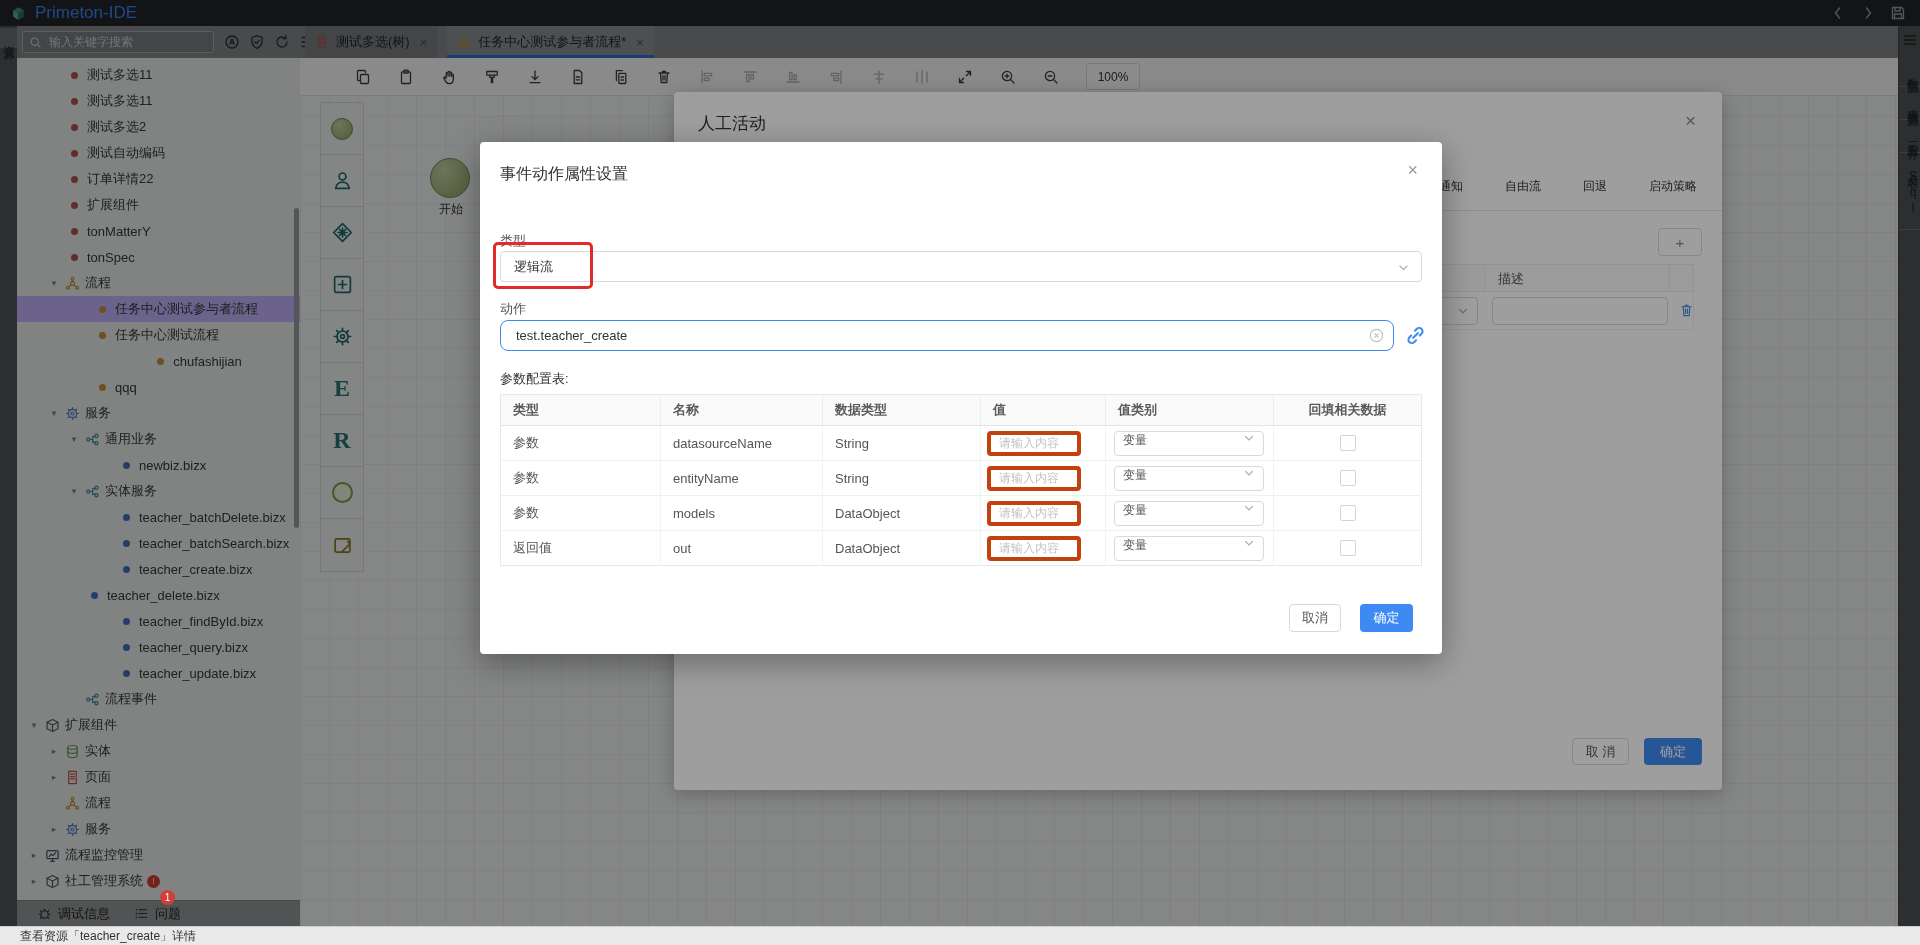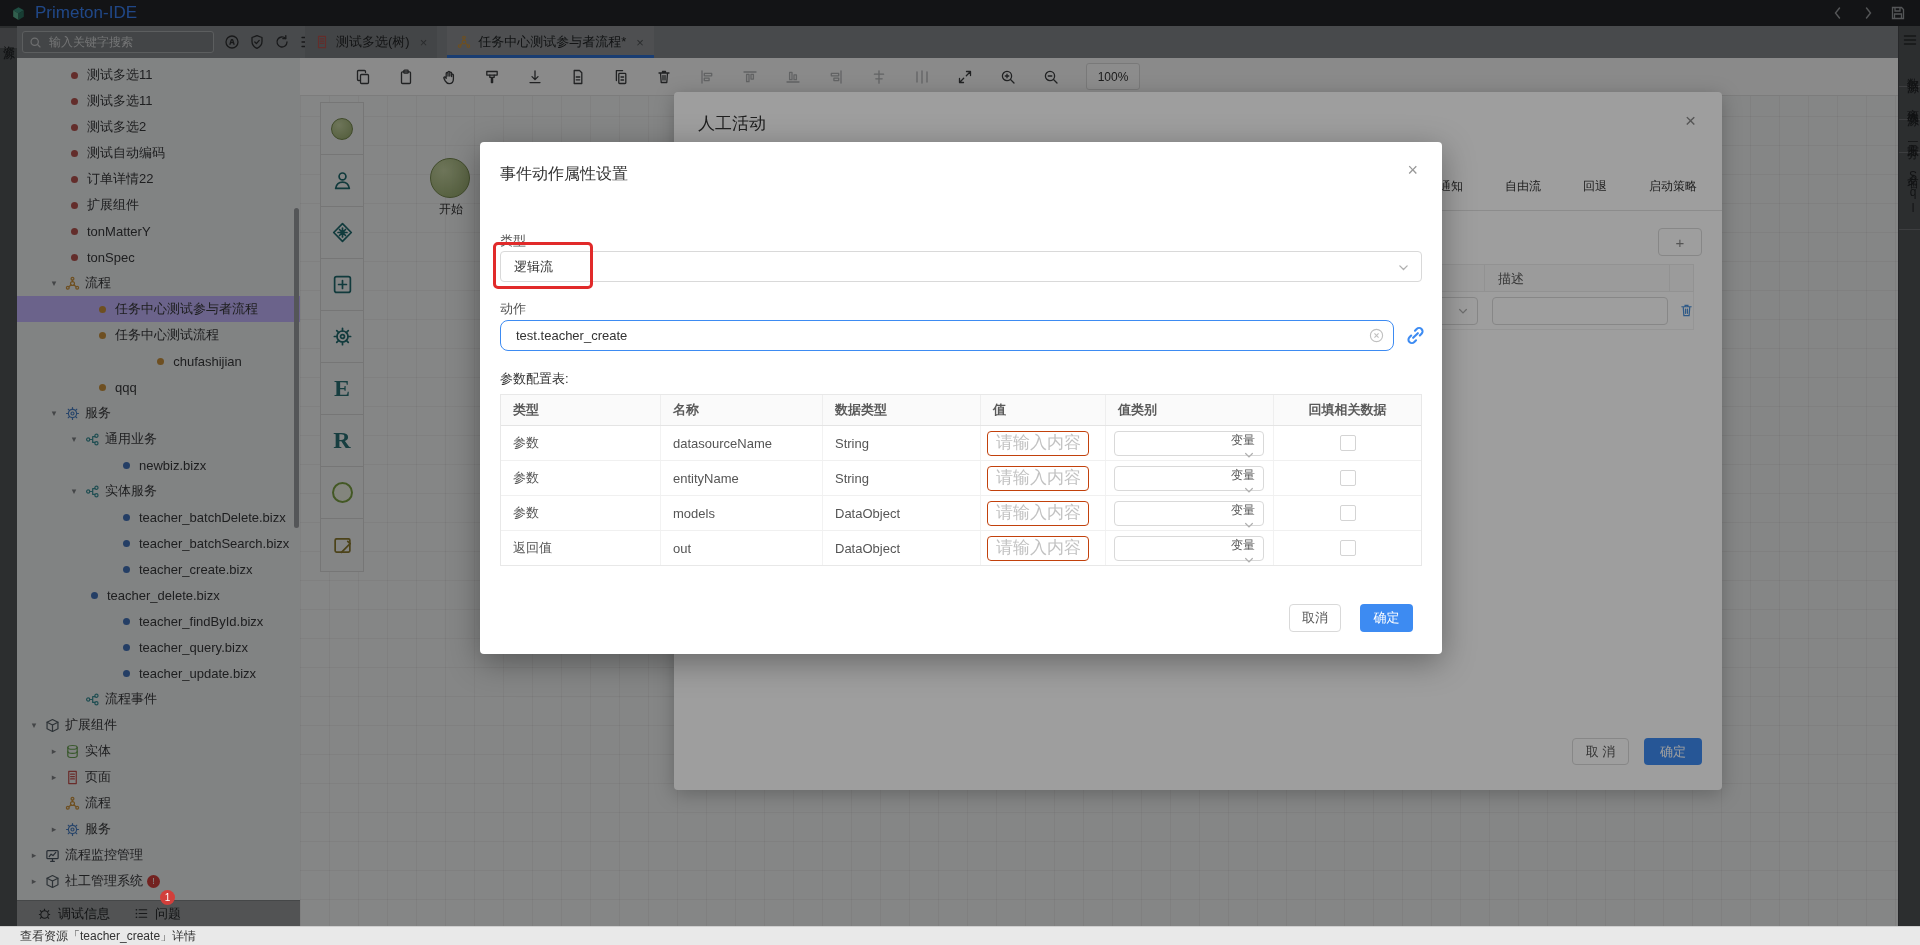--- a/index.html
+++ b/index.html
@@ -125,25 +125,25 @@
   .em-clear{position:absolute;right:9px;top:7px;width:15px;height:15px;color:#c0c0c0;}
   .em-link{position:absolute;left:925px;top:183px;width:21px;height:21px;color:#3d8bf2;}
   .em-table{position:absolute;left:20px;top:252px;width:922px;border:1px solid #e8e8e8;box-sizing:border-box;}
   .em-thr{display:grid;background:#fafafa;border-bottom:1px solid #e4e4e4;}
   .em-th{font-size:13px;color:#5a5a5a;font-weight:bold;padding:6px 0 6px 12px;border-right:1px solid #eee;box-sizing:border-box;}
   .em-th:last-child{border-right:0;text-align:center;padding-left:0;}
   .em-tr{display:grid;border-bottom:1px solid #f0f0f0;height:34px;}
   .em-tr:last-child{border-bottom:0;}
   .em-td{font-size:13px;color:#555;padding-left:12px;display:flex;align-items:center;border-right:1px solid #f2f2f2;box-sizing:border-box;}
   .em-td:last-child{border-right:0;justify-content:center;padding-left:0;}
-  .cell-input{width:102px;height:25px;border:1px solid #c2410c;border-radius:4px;box-sizing:border-box;padding:0 8px;
-    font-size:17px;color:#333;outline:0;font-family:inherit;}
+  .cell-input{width:94px;height:25px;border:4px solid #c2410c;border-radius:4px;box-sizing:border-box;padding:0 8px;
+    font-size:12px;color:#333;outline:0;font-family:inherit;}
   .cell-input::placeholder{color:#c2c2c2;}
   .cell-select{width:150px;height:25px;border:1px solid #d9d9d9;border-radius:4px;box-sizing:border-box;
-    display:flex;align-items:flex-end;justify-content:space-between;padding:0 8px;font-size:12px;color:#555;flex-direction:column;}
+    display:flex;align-items:flex-start;justify-content:space-between;padding:0 8px;font-size:12px;color:#555;}
   .cell-select .chev{width:12px;height:12px;color:#b0b0b0;}
   .cell-check{width:14px;height:14px;border:1px solid #d4d4d4;border-radius:2px;background:#fff;}
   .em-cancel{position:absolute;left:809px;top:462px;width:52px;height:28px;border:1px solid #d9d9d9;border-radius:4px;
     background:#fff;font-size:13px;color:#555;display:flex;align-items:center;justify-content:center;box-sizing:border-box;}
   .em-ok{position:absolute;left:880px;top:462px;width:53px;height:28px;border-radius:4px;background:#3d8bf2;
     font-size:13px;color:#fff;display:flex;align-items:center;justify-content:center;}
 </style>
 </head>
 <body>
 

